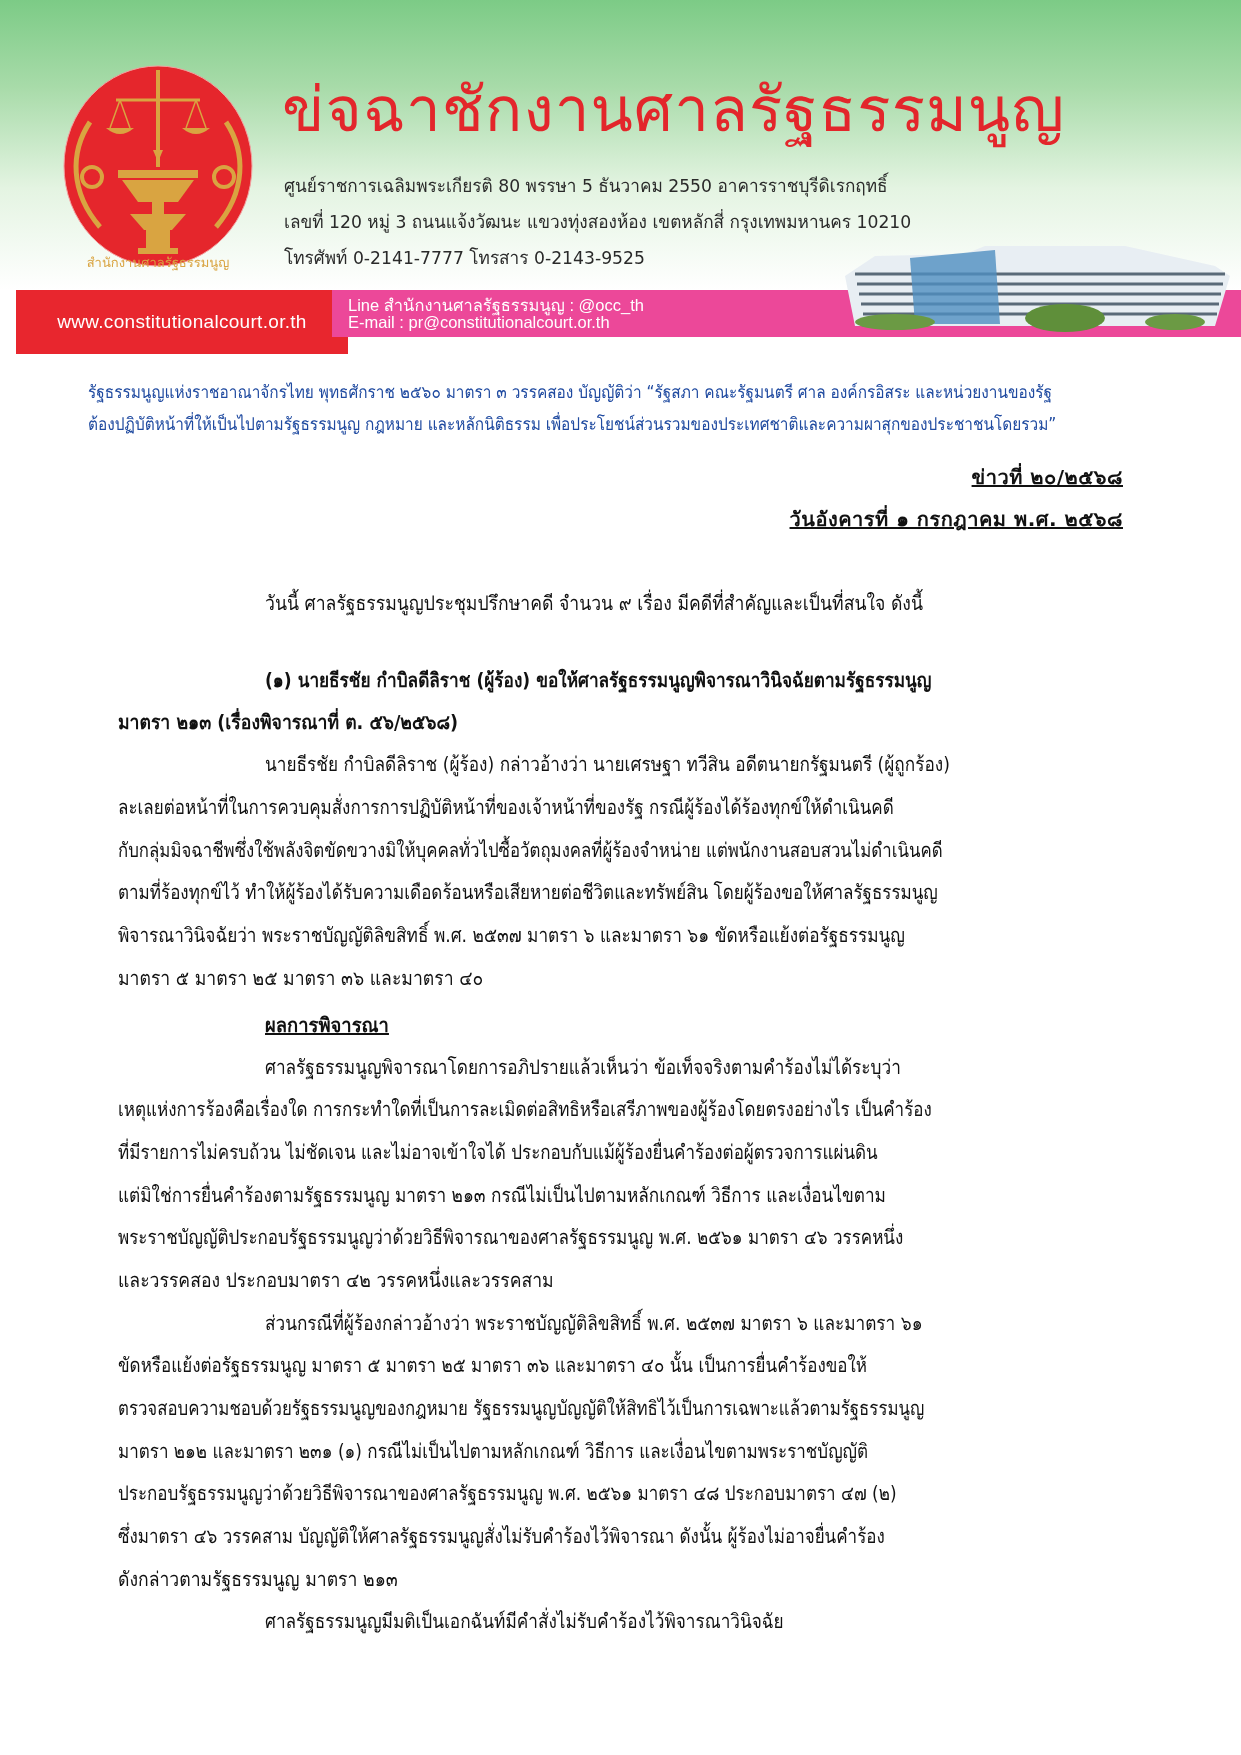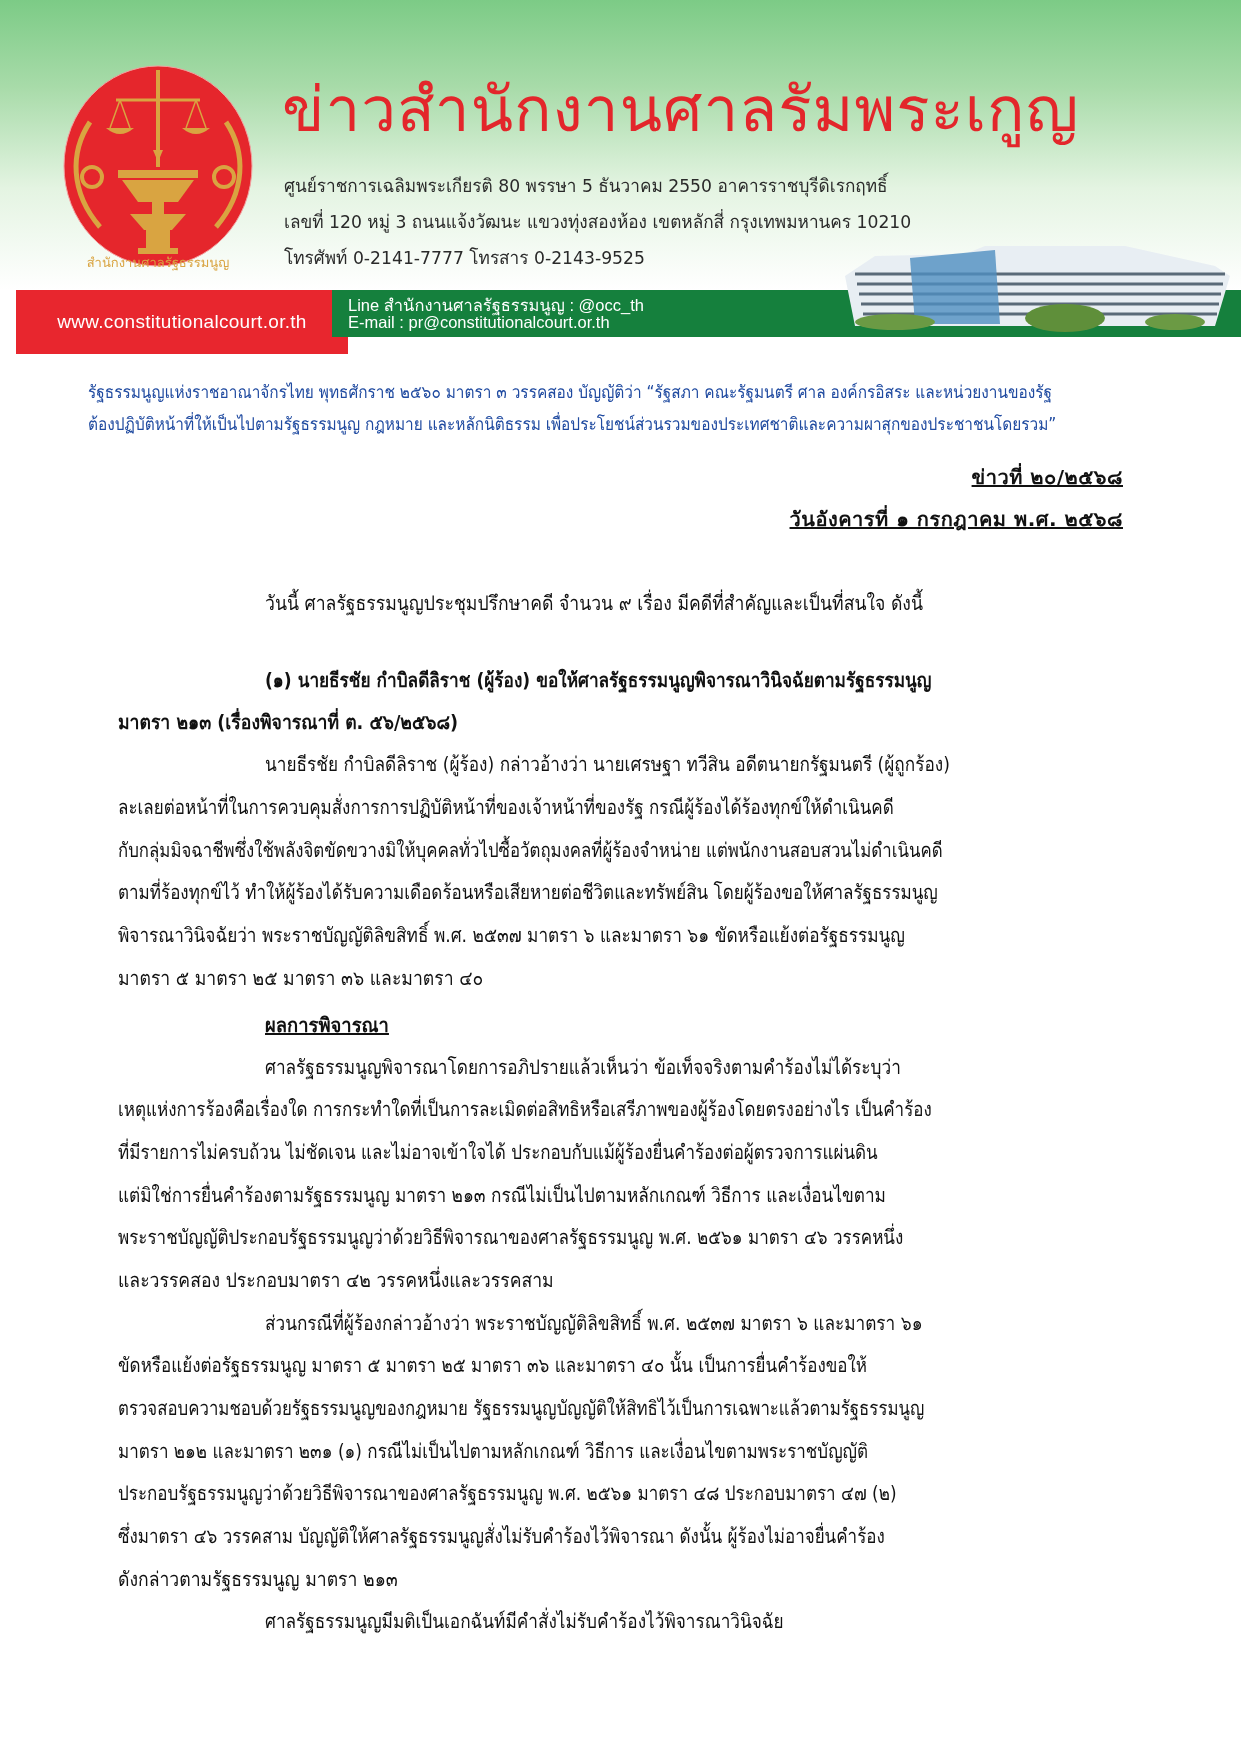--- a/index.html
+++ b/index.html
@@ -29,21 +29,21 @@
 
   .building { position: absolute; left: 835px; top: 236px; width: 395px; height: 100px; }
 
   .bar-red {
     position: absolute; left: 16px; top: 290px; width: 332px; height: 64px;
     background: #e8262e; display: flex; align-items: center; justify-content: center;
   }
   .bar-red span { color: #fff; font-size: 19px; font-family: "Liberation Sans", sans-serif; letter-spacing: 0.3px; }
   .bar-blue {
     position: absolute; left: 332px; top: 290px; width: 909px; height: 47px;
-    background: #15803d;
+    background: #ec4899;
   }
   .bar-blue .line1, .bar-blue .line2 {
     position: absolute; left: 16px; color: #fff; font-size: 16.5px; white-space: nowrap;
     font-family: "Liberation Sans", sans-serif;
   }
   .bar-blue .line1 { top: 2px; }
   .bar-blue .line2 { top: 23px; }
 
   
   .motto {
@@ -100,21 +100,21 @@
   <rect x="86" y="168" width="24" height="18" fill="#d9a441"></rect>
   <rect x="78" y="186" width="40" height="6" fill="#d9a441"></rect>
 
   <path d="M30 60 C10 90 10 130 40 165" fill="none" stroke="#d9a441" stroke-width="5"></path>
   <circle cx="32" cy="115" r="10" fill="none" stroke="#d9a441" stroke-width="4"></circle>
   <path d="M166 60 C186 90 186 130 156 165" fill="none" stroke="#d9a441" stroke-width="5"></path>
   <circle cx="164" cy="115" r="10" fill="none" stroke="#d9a441" stroke-width="4"></circle>
   <text x="98" y="205" text-anchor="middle" font-size="13" fill="#d9a441" font-family="DejaVu Sans, sans-serif">สำนักงานศาลรัฐธรรมนูญ</text>
 </svg>
 
-<div class="title">ข่าวสำนักงานศาลรัมพระเกูญ</div>
+<div class="title">ข่จฉาชักงานศาลรัฐธรรมนูญ</div>
 <div class="addr l1">ศูนย์ราชการเฉลิมพระเกียรติ 80 พรรษา 5 ธันวาคม 2550 อาคารราชบุรีดิเรกฤทธิ์</div>
 <div class="addr l2">เลขที่ 120 หมู่ 3 ถนนแจ้งวัฒนะ แขวงทุ่งสองห้อง เขตหลักสี่ กรุงเทพมหานคร 10210</div>
 <div class="addr l3">โทรศัพท์ 0-2141-7777  โทรสาร 0-2143-9525</div>
 
 <div class="bar-red">
   <span>www.constitutionalcourt.or.th</span>
 </div>
 <div class="bar-blue">
   <div class="line1">Line สำนักงานศาลรัฐธรรมนูญ : @occ_th</div>
   <div class="line2">E-mail : pr@constitutionalcourt.or.th</div>

